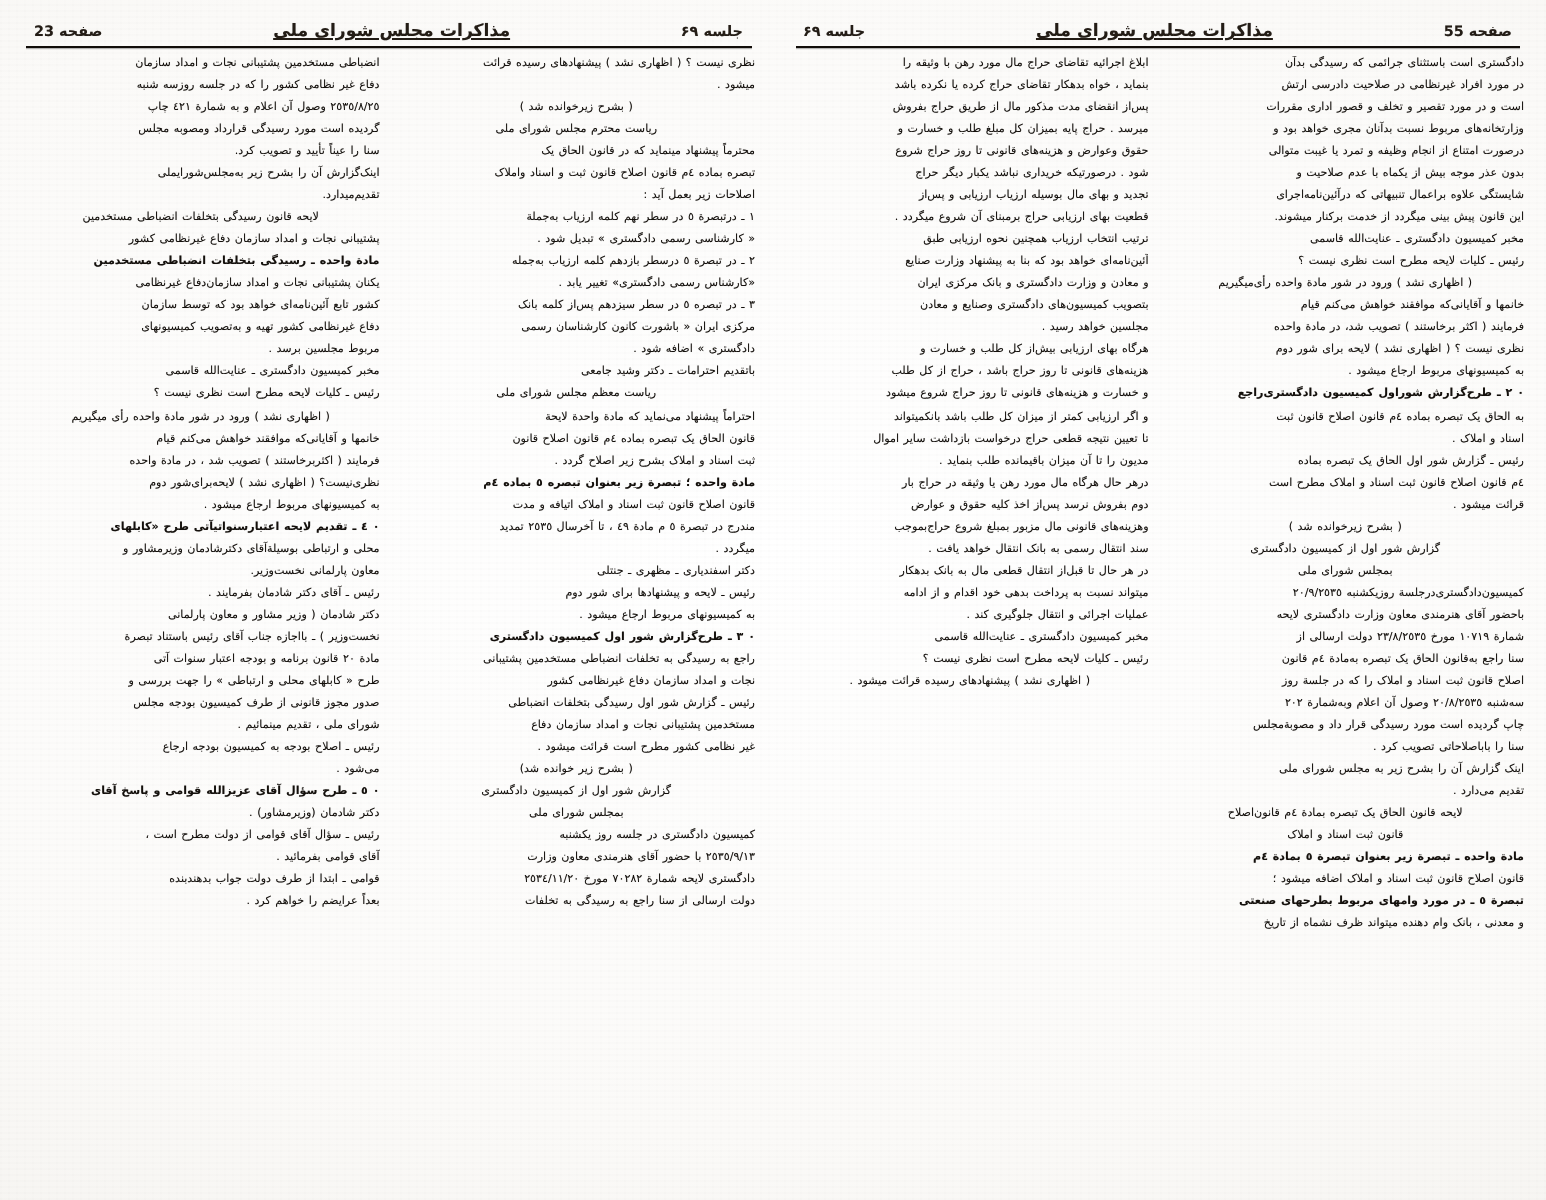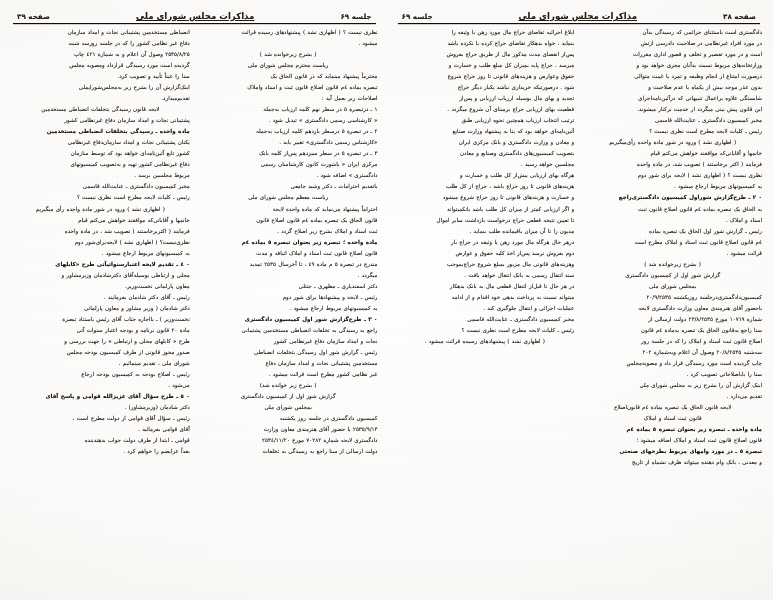--- a/index.html
+++ b/index.html
@@ -75,21 +75,21 @@
 </style>
 </head>
 <body>
 
 <div class="scan-sheet"></div>
 
 <div class="spread">
 
   <div class="page right">
     <div class="runhead">
-      <span class="rh-side">صفحه ۳۸</span>
+      <span class="rh-side">صفحه 55</span>
       <span class="rh-center">مذاکرات مجلس شورای ملی</span>
       <span class="rh-side">جلسه ۶۹</span>
     </div>
     <div class="rule"></div>
     <div class="cols">
       <div class="col" id="r-outer">
           <p class="noind">دادگستری است باستثنای جرائمی که رسیدگی بدآن</p>
           <p class="noind">در مورد افراد غیرنظامی در صلاحیت دادرسی ارتش</p>
           <p class="noind">است و در مورد تقصیر و تخلف و قصور اداری مقررات</p>
           <p class="noind">وزارتخانه‌های مربوط نسبت بدآنان مجری خواهد بود و</p>
@@ -161,21 +161,21 @@
           <p class="noind right">رئیس ـ کلیات لایحه مطرح است نظری نیست ؟</p>
           <p class="center">( اظهاری نشد ) پیشنهادهای رسیده قرائت میشود .</p>
         </div>
     </div>
   </div>
 
   <div class="page left">
     <div class="runhead">
       <span class="rh-side">جلسه ۶۹</span>
       <span class="rh-center">مذاکرات مجلس شورای ملی</span>
-      <span class="rh-side">صفحه ۳۹</span>
+      <span class="rh-side">صفحه 23</span>
     </div>
     <div class="rule"></div>
     <div class="cols">
       <div class="col" id="l-inner">
           <p class="noind">نظری نیست ؟ ( اظهاری نشد ) پیشنهادهای رسیده قرائت</p>
           <p class="noind">میشود .</p>
           <p class="center">( بشرح زیرخوانده شد )</p>
           <p class="center">ریاست محترم مجلس شورای ملی</p>
           <p class="noind">محترماً پیشنهاد مینماید که در قانون الحاق یک</p>
           <p class="noind">تبصره بماده ٤م قانون اصلاح قانون ثبت و اسناد واملاک</p>

